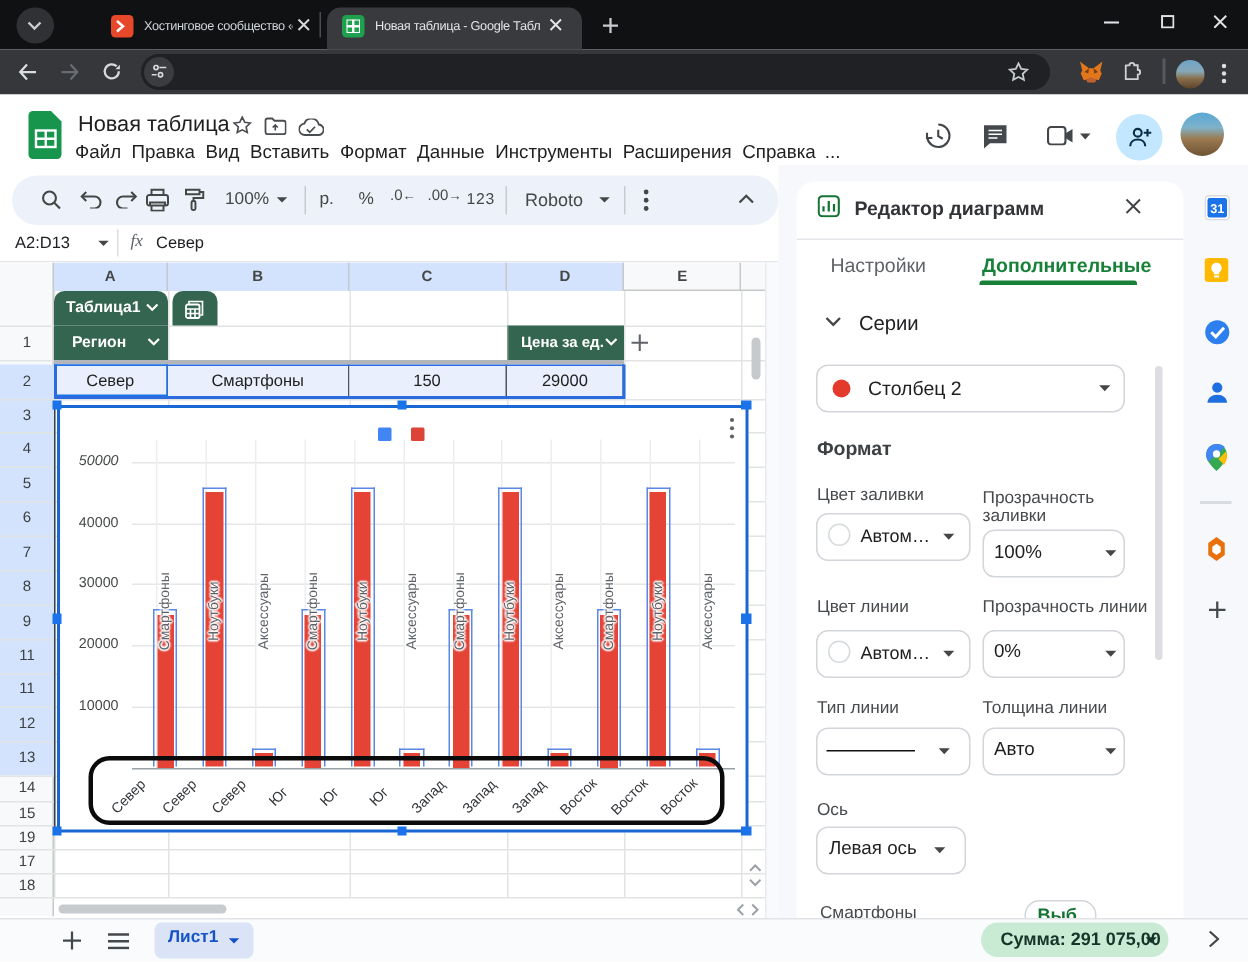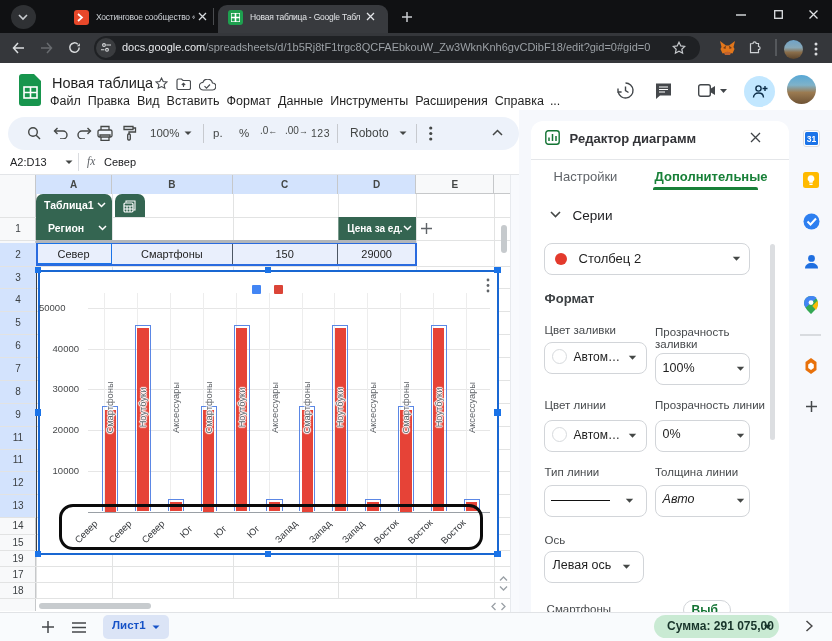--- a/index.html
+++ b/index.html
@@ -63,21 +63,20 @@
         <path d="M11.2 6.5a4.7 4.7 0 1 1-1.4-3.3" stroke="#d7d9db" stroke-width="1.5" fill="none"></path>
         <path d="M11.9 2.2v3h-3z" fill="#d7d9db"></path>
       </svg>
   <div class="abs" style="left:94px;top:3px;width:606px;height:24px;border-radius:12px;background:#1f2124;"></div>
   <div class="abs" style="left:96px;top:4.5px;width:20px;height:20px;border-radius:50%;background:#3a3c3f;"></div>
   <svg class="abs" style="left:101px;top:10px" width="10" height="9" viewBox="0 0 10 9">
         <circle cx="3" cy="2" r="1.4" fill="none" stroke="#d7d9db" stroke-width="1.1"></circle>
         <path d="M5.2 2H10M0 6.8h3.4" stroke="#d7d9db" stroke-width="1.1"></path>
         <circle cx="6" cy="6.8" r="1.4" fill="none" stroke="#d7d9db" stroke-width="1.1"></circle>
       </svg>
-  <div class="abs" style="left:122px;top:8px;font-size:11px;color:#e7e9ec;white-space:nowrap">docs.google.com<span style="color:#9ba0a5">/spreadsheets/d/1b5Rj8tF1trgc8QCFAEbkouW_Zw3WknKnh6gvCDibF18/edit?gid=0#gid=0</span></div>
   <svg class="abs" style="left:672px;top:8px" width="14" height="14" viewBox="0 0 14 14">
         <path d="M7 1.2l1.8 3.7 4 .5-3 2.8.8 4L7 10.3 3.4 12.2l.8-4-3-2.8 4-.5z" fill="none" stroke="#c6c9cc" stroke-width="1.2"></path>
       </svg>
 
   <svg class="abs" style="left:719px;top:7px" width="17" height="16" viewBox="0 0 17 16">
         <path d="M1 1l6 4.5h3L16 1l-1.5 6 1 2-2 4.5-4-1h-2l-4 1L1.5 9l1-2z" fill="#e2761b"></path>
         <path d="M5 13l3.5-1.5L12 13l-1 2h-5z" fill="#c0622f"></path>
         <path d="M7 5.5L4 8l2.5 1zM10 5.5L13 8l-2.5 1z" fill="#763d16"></path>
       </svg>
   <svg class="abs" style="left:747px;top:8px" width="14" height="14" viewBox="0 0 14 14">
@@ -286,21 +285,21 @@
 <div class="abs" style="left:36px;top:269.5px;width:1.4px;height:285px;background:#3c4043;"></div>
 <div id="chart" class="abs" style="left:37.5px;top:269.5px;width:461px;height:285px;background:#fff;border:2px solid #1967d2;"></div>
 <div class="abs" style="left:252px;top:285px;width:9px;height:9px;background:#4285f4;border-radius:1px;"></div>
 <div class="abs" style="left:274px;top:285px;width:9px;height:9px;background:#db4437;border-radius:1px;"></div>
 <svg class="abs" style="left:485.5px;top:278px" width="4" height="15" viewBox="0 0 4 15">
       <circle cx="2" cy="2" r="1.4" fill="#5f6368"></circle>
       <circle cx="2" cy="7.5" r="1.4" fill="#5f6368"></circle>
       <circle cx="2" cy="13" r="1.4" fill="#5f6368"></circle>
     </svg>
 <div class="abs" style="left:88px;top:308.0px;width:402px;height:1px;background:#e6e6e6;"></div>
-<div class="abs" style="left:39px;top:303.0px;width:40px;height:10px;font-size:9.5px;color:#46484a;line-height:10px;">50000</div>
+<div class="abs" style="left:39px;top:303.0px;width:40px;height:10px;font-size:9.5px;color:#46484a;text-align:right;line-height:10px;font-style:italic;">50000</div>
 <div class="abs" style="left:88px;top:348.7px;width:402px;height:1px;background:#e6e6e6;"></div>
 <div class="abs" style="left:39px;top:343.7px;width:40px;height:10px;font-size:9.5px;color:#46484a;text-align:right;line-height:10px;">40000</div>
 <div class="abs" style="left:88px;top:389.4px;width:402px;height:1px;background:#e6e6e6;"></div>
 <div class="abs" style="left:39px;top:384.4px;width:40px;height:10px;font-size:9.5px;color:#46484a;text-align:right;line-height:10px;">30000</div>
 <div class="abs" style="left:88px;top:430.1px;width:402px;height:1px;background:#e6e6e6;"></div>
 <div class="abs" style="left:39px;top:425.1px;width:40px;height:10px;font-size:9.5px;color:#46484a;text-align:right;line-height:10px;">20000</div>
 <div class="abs" style="left:88px;top:470.8px;width:402px;height:1px;background:#e6e6e6;"></div>
 <div class="abs" style="left:39px;top:465.8px;width:40px;height:10px;font-size:9.5px;color:#46484a;text-align:right;line-height:10px;">10000</div>
 <div class="abs" style="left:104.4px;top:293px;width:1px;height:218.5px;background:#ededed;"></div>
 <div class="abs" style="left:137.3px;top:293px;width:1px;height:218.5px;background:#ededed;"></div>
@@ -443,21 +442,21 @@
         <path d="M0.8 0.8L4.5 4.8 8.2 0.8z" fill="#444746"></path>
       </svg>
 <div class="abs" style="left:14px;top:345.2px;font-size:11.5px;color:#474a4d;white-space:nowrap;">Тип линии</div>
 <div class="abs" style="left:124.4px;top:345.2px;font-size:11.5px;color:#474a4d;white-space:nowrap;">Толщина линии</div>
 <div class="abs" style="left:13.4px;top:364.2px;width:103px;height:32px;border:1px solid #d2d5d9;border-radius:8px;"></div>
 <div class="abs" style="left:20.4px;top:378.9px;width:59px;height:1.6px;background:#111;"></div>
 <svg class="abs" style="left:94px;top:377.2px" width="9" height="6" viewBox="0 0 9 6">
         <path d="M0.8 0.8L4.5 4.8 8.2 0.8z" fill="#444746"></path>
       </svg>
 <div class="abs" style="left:124.4px;top:364.2px;width:95px;height:32px;border:1px solid #d2d5d9;border-radius:8px;"></div>
-<div class="abs" style="left:132px;top:371.5px;font-size:12.5px;color:#1f1f1f;font-style:italic;">Авто</div>
+<div class="abs" style="left:132px;top:371.5px;font-size:12.5px;color:#1f1f1f;">Авто</div>
 <svg class="abs" style="left:205px;top:377.2px" width="9" height="6" viewBox="0 0 9 6">
         <path d="M0.8 0.8L4.5 4.8 8.2 0.8z" fill="#444746"></path>
       </svg>
 <div class="abs" style="left:14px;top:413.2px;font-size:11.5px;color:#474a4d;white-space:nowrap;">Ось</div>
 <div class="abs" style="left:13.4px;top:430.2px;width:100px;height:32px;border:1px solid #d2d5d9;border-radius:8px;"></div>
 <div class="abs" style="left:22px;top:437.5px;font-size:12.5px;color:#1f1f1f;">Левая ось</div>
 <svg class="abs" style="left:91px;top:443.2px" width="9" height="6" viewBox="0 0 9 6">
         <path d="M0.8 0.8L4.5 4.8 8.2 0.8z" fill="#444746"></path>
       </svg>
 <div class="abs" style="left:16px;top:482px;font-size:11.5px;color:#474a4d;white-space:nowrap;">Смартфоны</div>

